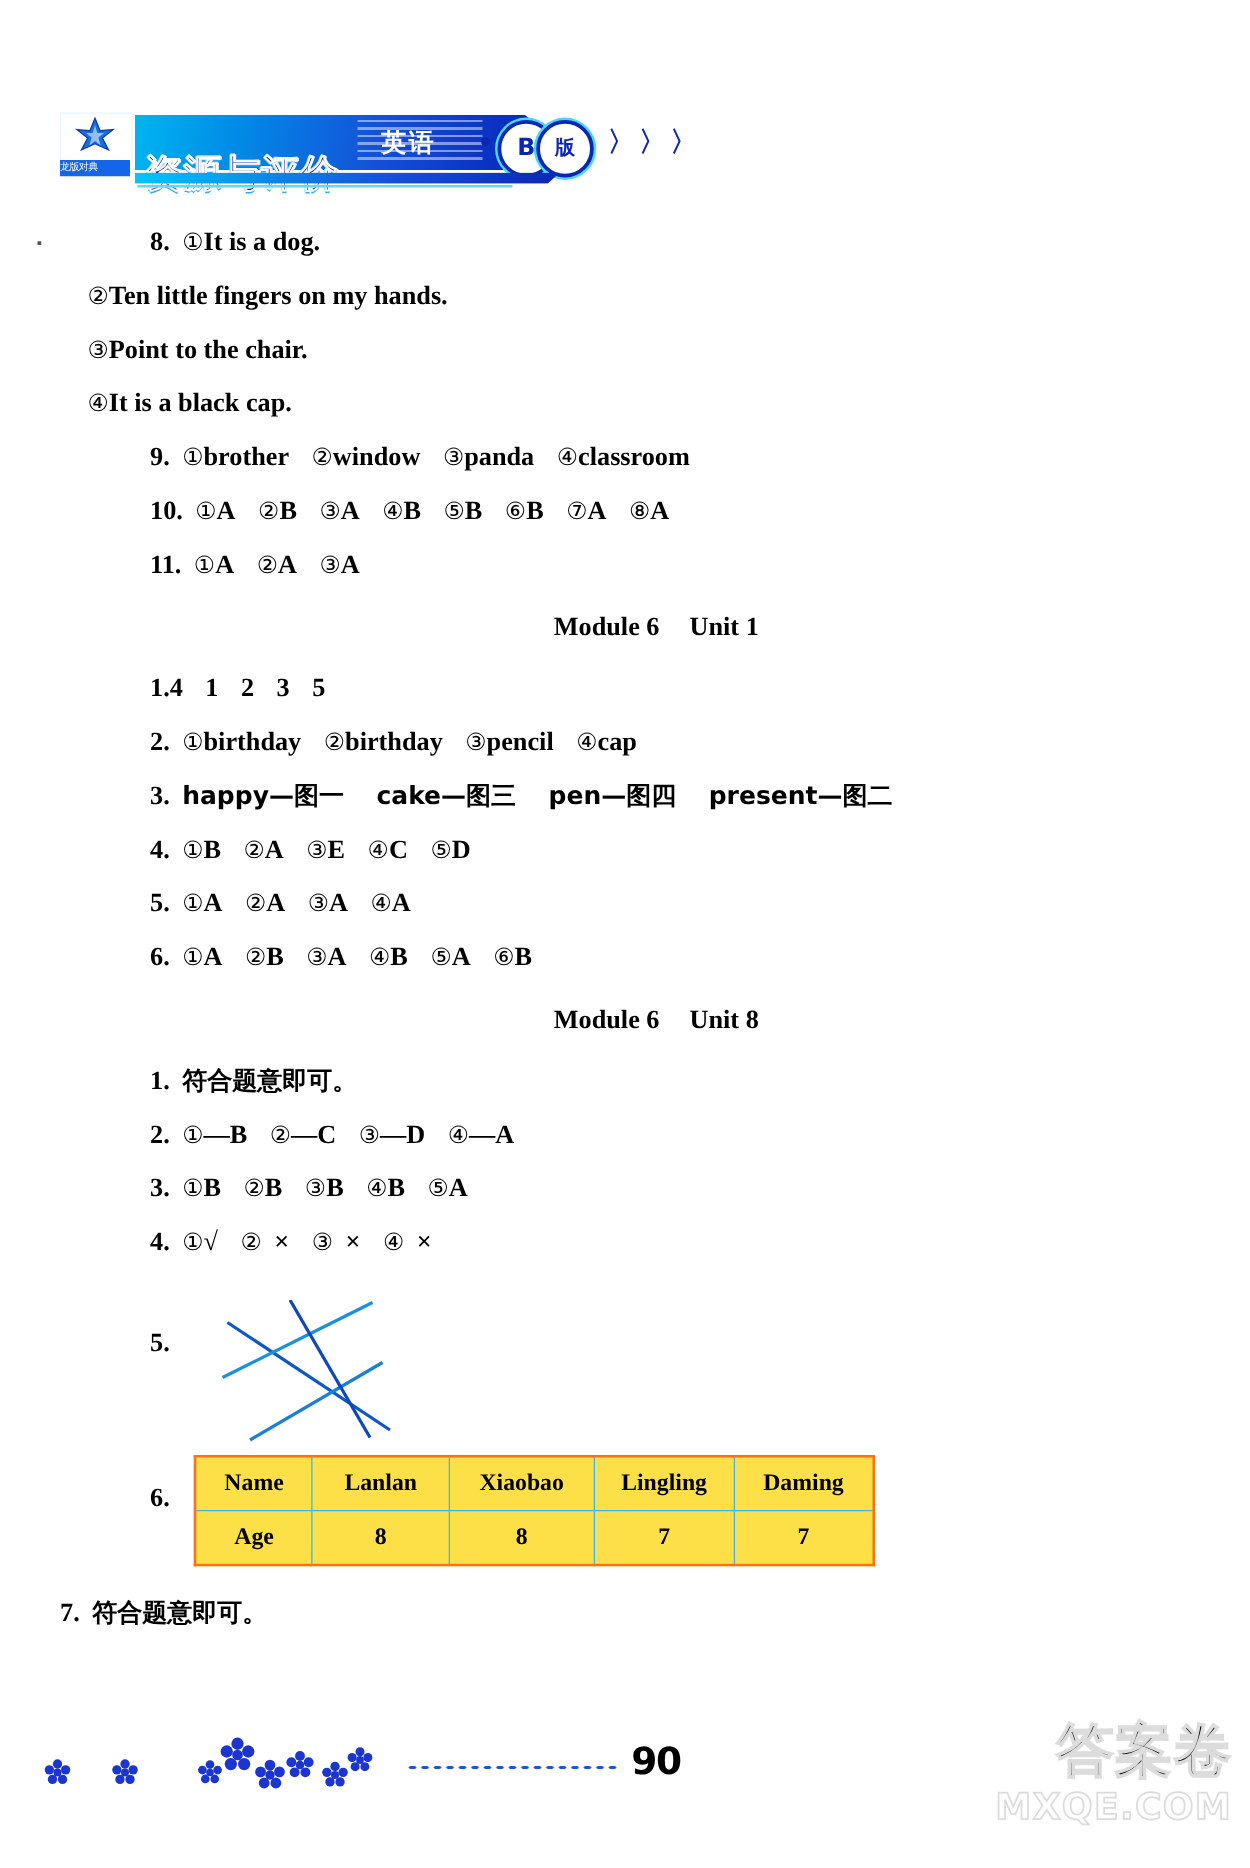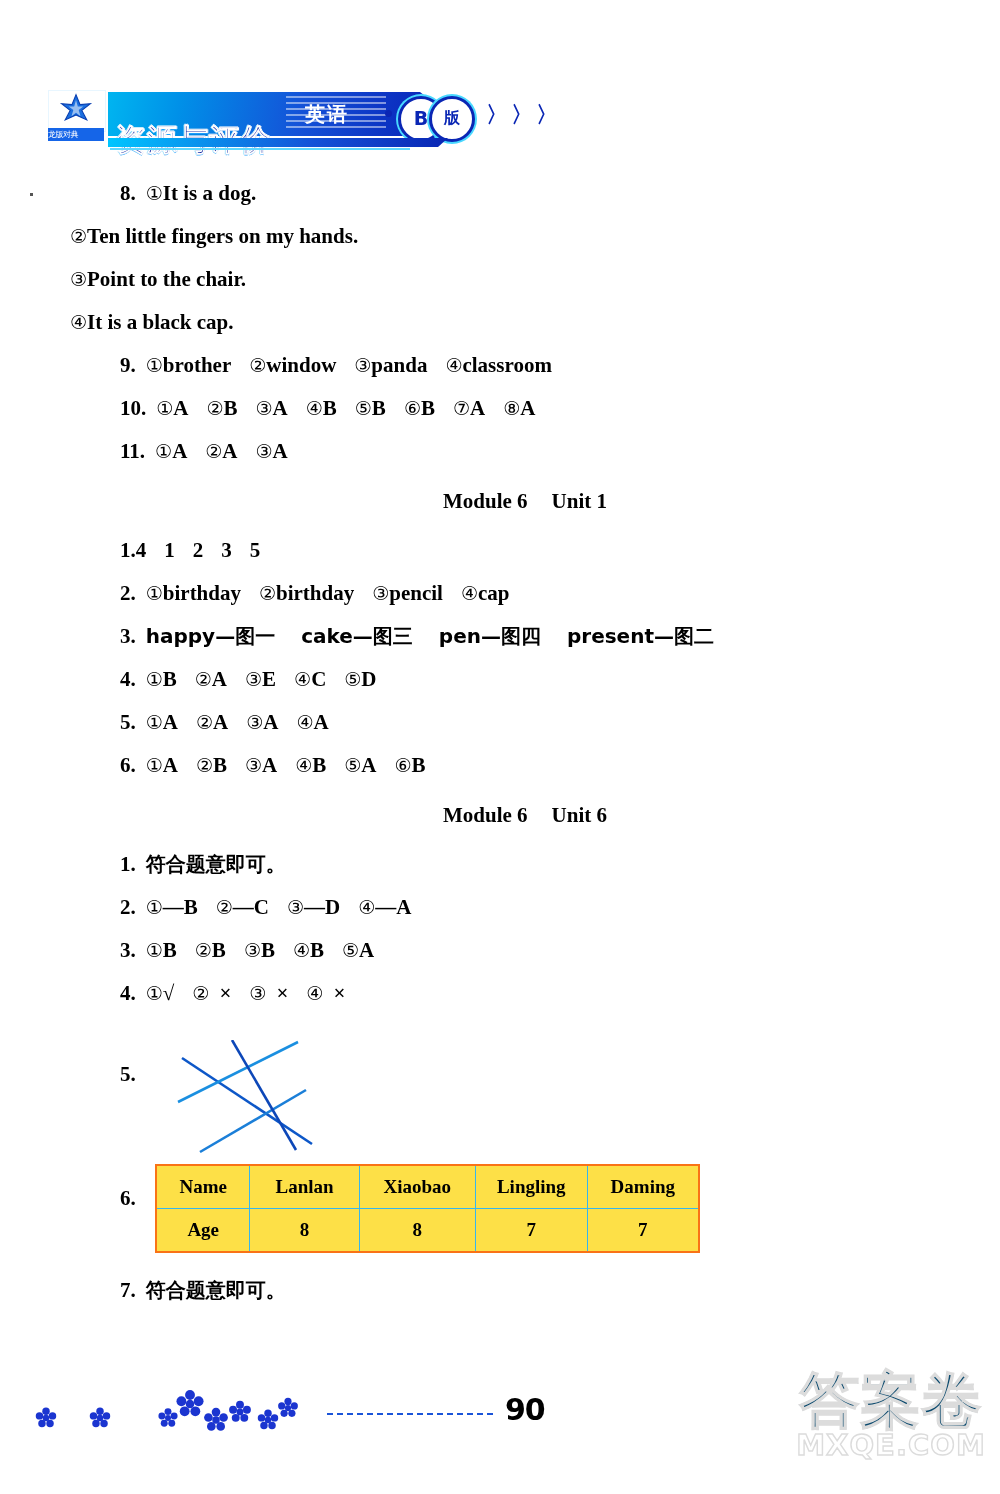--- a/index.html
+++ b/index.html
@@ -283,21 +283,21 @@
   table.answers td.c0 { width: 82px; }
   table.answers td.c1 { width: 98px; }
   table.answers td.c2 { width: 105px; }
   table.answers td.c3 { width: 100px; }
   table.answers td.c4 { width: 100px; }
 
   .line7 {
     position: absolute;
     left: 0;
     top: 1272px;
-    padding-left: 120px;
+    padding-left: 48px;
     font-size: 21px;
     font-weight: bold;
     line-height: 36px;
   }
 
   
   .footer {
     position: absolute;
     left: 0;
     top: 1380px;
@@ -336,27 +336,27 @@
     position: absolute;
     right: 14px;
     bottom: 10px;
     width: 190px;
     height: 112px;
     opacity: 1;
     pointer-events: none;
   }
   .wm-cn {
     font-family: "DejaVu Sans", sans-serif;
-    font-size: 60px;
-    font-weight: bold;
-    color: #0c4a6e;
+    font-size: 46px;
+    font-weight: bold;
+    color: #000000;
     -webkit-text-stroke: 1.4px #dcdcdc;
     line-height: 56px;
     letter-spacing: 1px;
-    text-align: center;
+    text-align: right;
   }
   .wm-en {
     font-family: "DejaVu Sans", sans-serif;
     font-size: 29px;
     font-weight: bold;
     color: #ffffff;
     -webkit-text-stroke: 1.4px #dcdcdc;
     line-height: 34px;
     letter-spacing: 1px;
     text-align: center;
@@ -444,21 +444,21 @@
 
   <div class="line">
     <span class="num">5.</span><span class="gap-sm"></span><span class="circnum">①</span><span>A</span><span class="gap"></span><span class="circnum">②</span><span>A</span><span class="gap"></span><span class="circnum">③</span><span>A</span><span class="gap"></span><span class="circnum">④</span><span>A</span>
   </div>
 
   <div class="line">
     <span class="num">6.</span><span class="gap-sm"></span><span class="circnum">①</span><span>A</span><span class="gap"></span><span class="circnum">②</span><span>B</span><span class="gap"></span><span class="circnum">③</span><span>A</span><span class="gap"></span><span class="circnum">④</span><span>B</span><span class="gap"></span><span class="circnum">⑤</span><span>A</span><span class="gap"></span><span class="circnum">⑥</span><span>B</span>
   </div>
 
   <div class="module-head">
-    <span>Module 6</span><span class="mgap"></span><span>Unit 6</span>
+    <span>Module 6</span><span class="mgap"></span><span>Unit 8</span>
   </div>
 
   <div class="line">
     <span class="num">1.</span><span class="gap-sm"></span><span class="cn">符合题意即可。</span>
   </div>
 
   <div class="line">
     <span class="num">2.</span><span class="gap-sm"></span><span class="circnum">①</span><span>—B</span><span class="gap"></span><span class="circnum">②</span><span>—C</span><span class="gap"></span><span class="circnum">③</span><span>—D</span><span class="gap"></span><span class="circnum">④</span><span>—A</span>
   </div>
 

